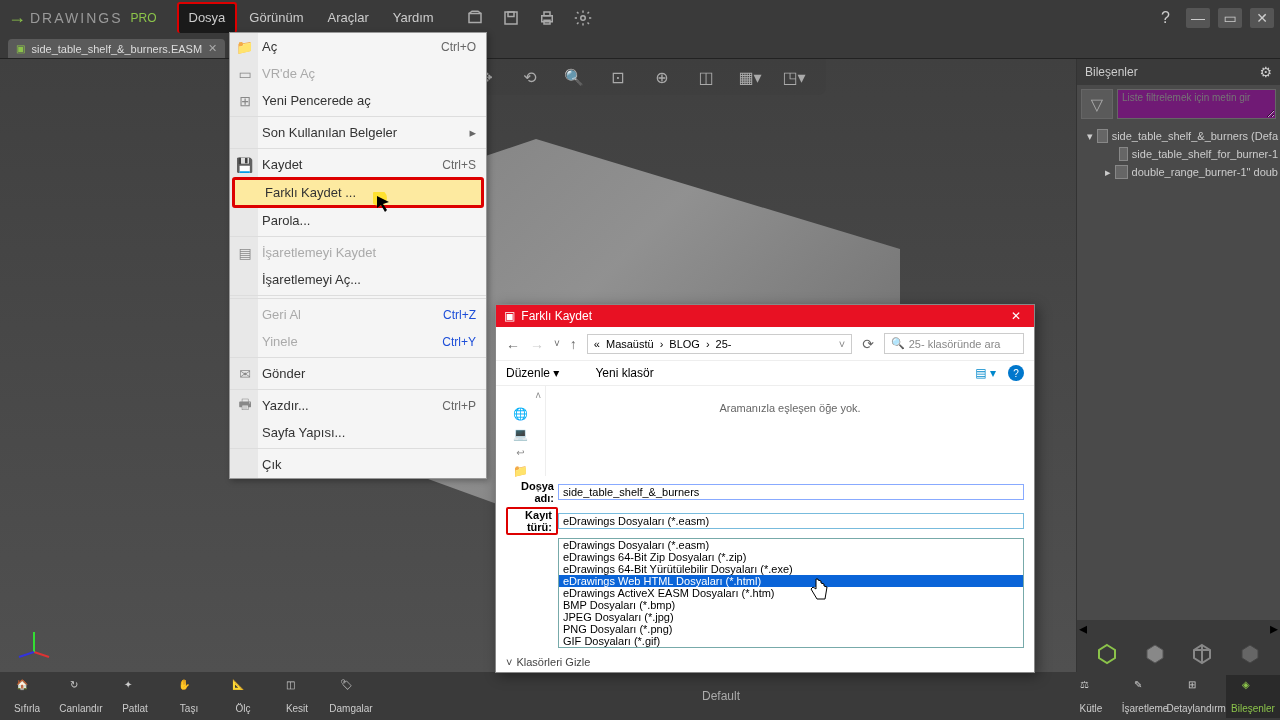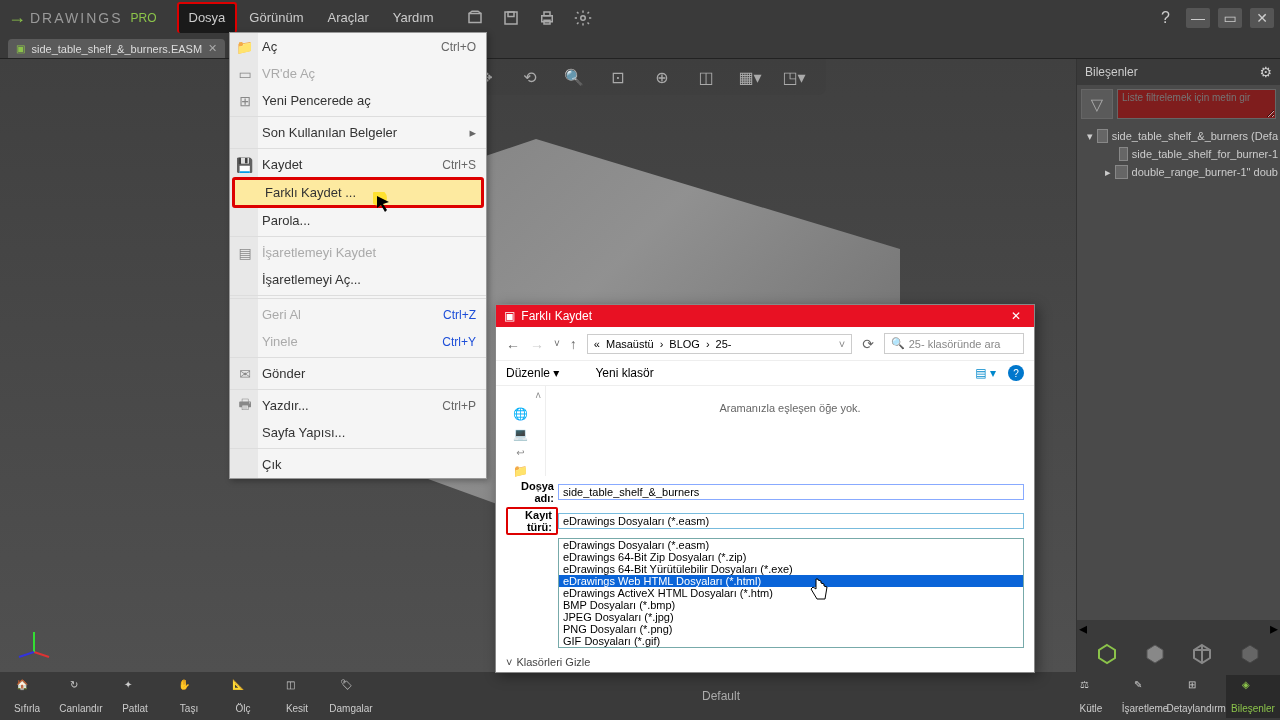--- a/index.html
+++ b/index.html
@@ -37,21 +37,21 @@
 .model-shape { width: 100%; height: 100%; background: linear-gradient(135deg, #888 0%, #999 40%, #666 100%); clip-path: polygon(35% 0%, 100% 25%, 100% 90%, 65% 100%, 0% 70%, 0% 15%); border-radius: 40px; opacity: 0.9; position: relative; }
 
 
 .axis { position: absolute; left: 14px; bottom: 10px; width: 40px; height: 40px; }
 
 
 .rightpanel { position: absolute; right: 0; top: 59px; bottom: 48px; width: 204px; background: #4a4a4a; border-left: 1px solid #333; display: flex; flex-direction: column; }
 .rp-header { background: #3a3a3a; color: #ccc; font-size: 12px; padding: 5px 8px; display: flex; justify-content: space-between; align-items: center; }
 .rp-filter { display: flex; padding: 4px; gap: 4px; }
 .rp-filter-icon { width: 32px; height: 30px; background: #5a5a5a; border: 1px solid #666; display: flex; align-items: center; justify-content: center; color: #aaa; }
-.rp-filter-input { flex: 1; background: #7f1d1d; border: 1px solid #666; color: #999; font-size: 10px; padding: 2px 4px; }
+.rp-filter-input { flex: 1; background: #701a75; border: 1px solid #666; color: #999; font-size: 10px; padding: 2px 4px; }
 .rp-tree { flex: 1; padding: 4px 2px; font-size: 11px; color: #ccc; overflow: hidden; }
 .rp-tree-row { display: flex; align-items: center; gap: 4px; padding: 2px 0; white-space: nowrap; }
 .rp-cube { width: 14px; height: 14px; border: 1px solid #888; background: #666; transform: rotate(0deg); }
 .rp-scroll { height: 16px; background: #3a3a3a; display: flex; justify-content: space-between; align-items: center; padding: 0 2px; }
 .rp-footer { display: flex; justify-content: space-around; padding: 6px; background: #3a3a3a; }
 .rp-footer-icon { width: 24px; height: 24px; color: #8bc34a; }
 
 
 .dropdown { position: absolute; left: 229px; top: 32px; width: 258px; background: #f5f5f5; border: 1px solid #999; box-shadow: 2px 2px 6px rgba(0,0,0,0.3); z-index: 50; }
 .dd-item { display: flex; align-items: center; padding: 6px 10px 6px 32px; font-size: 13px; color: #333; position: relative; }
@@ -307,21 +307,21 @@
     </div>
     <div class="dlg-field-row">
       <div class="dlg-field-label boxed">Kayıt türü:</div>
       <div class="dlg-field-input" style="border-color:#7bd">eDrawings Dosyaları (*.easm)</div>
     </div>
     <div class="dlg-dropdown-list">
       <div class="dlg-opt">eDrawings Dosyaları (*.easm)</div>
       <div class="dlg-opt">eDrawings 64-Bit Zip Dosyaları (*.zip)</div>
       <div class="dlg-opt">eDrawings 64-Bit Yürütülebilir Dosyaları (*.exe)</div>
       <div class="dlg-opt sel">eDrawings Web HTML Dosyaları (*.html)</div>
-      <div class="dlg-opt">eDrawings ActiveX HTML Dosyaları (*.htm)</div>
+      <div class="dlg-opt">eDrawings ActiveX EASM Dosyaları (*.htm)</div>
       <div class="dlg-opt">BMP Dosyaları (*.bmp)</div>
       <div class="dlg-opt">JPEG Dosyaları (*.jpg)</div>
       <div class="dlg-opt">PNG Dosyaları (*.png)</div>
       <div class="dlg-opt">GIF Dosyaları (*.gif)</div>
     </div>
   </div>
   <div class="dlg-footer">
     <span>˅</span>
     <span style="margin-left:4px">Klasörleri Gizle</span>
   </div>

